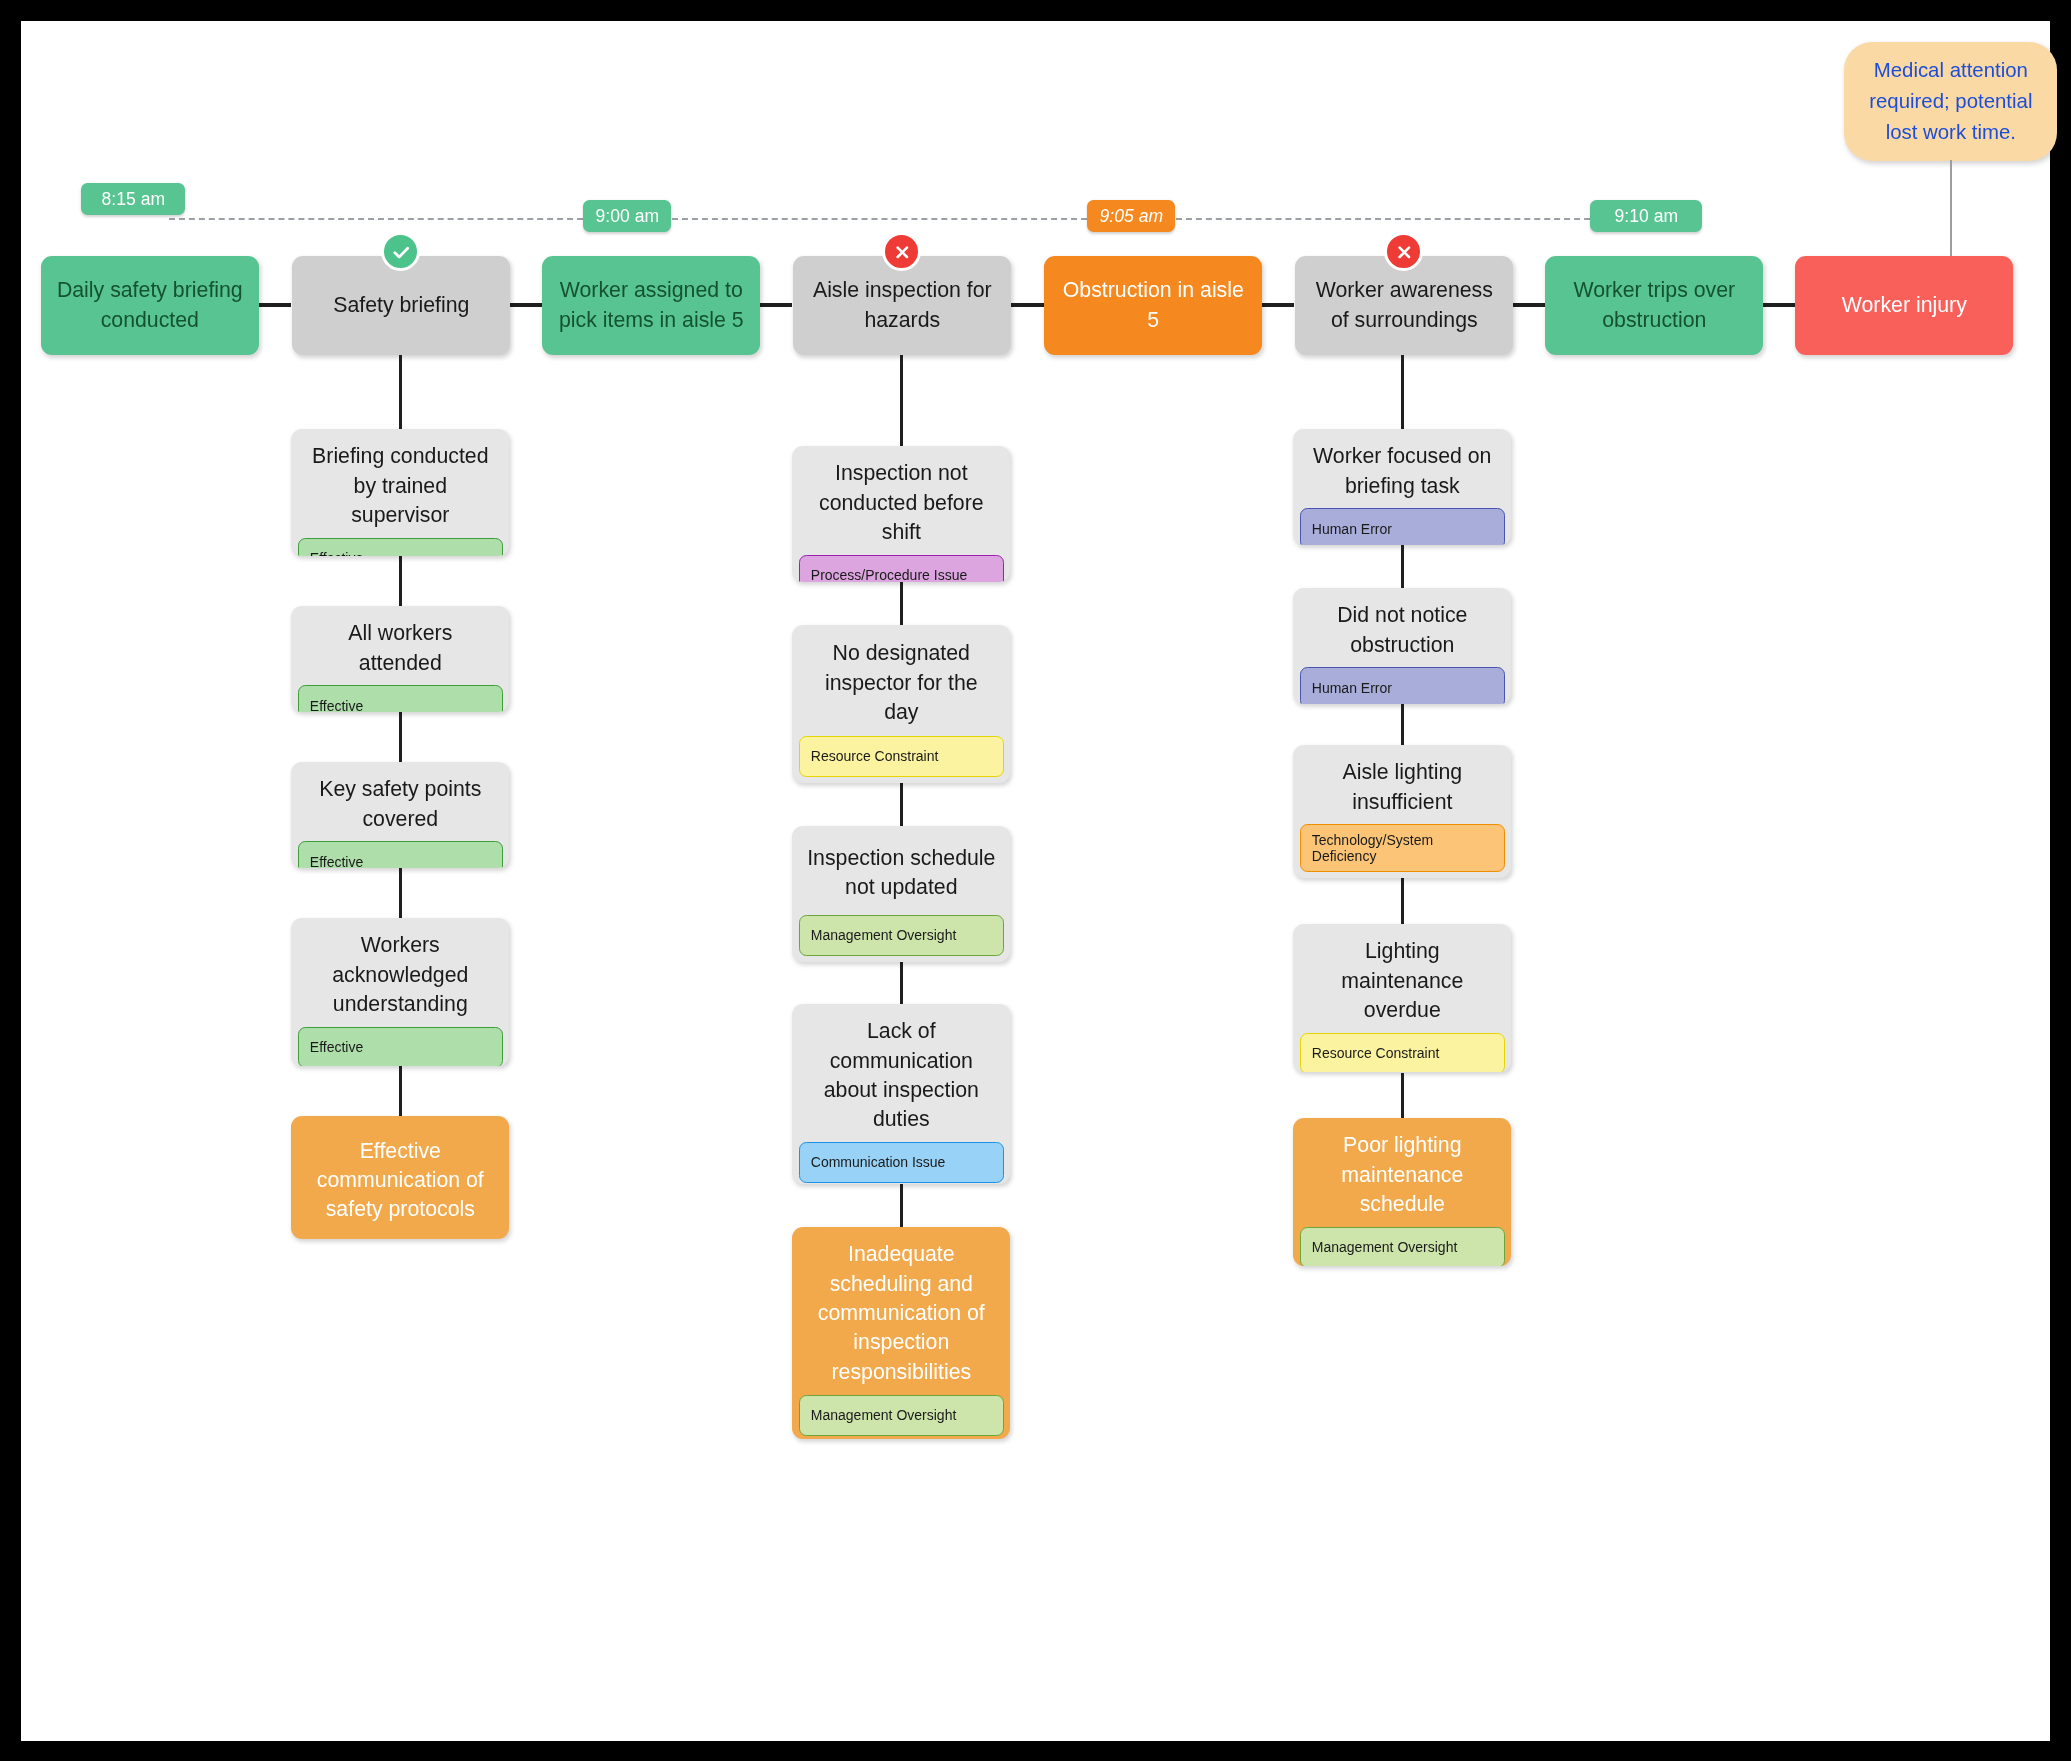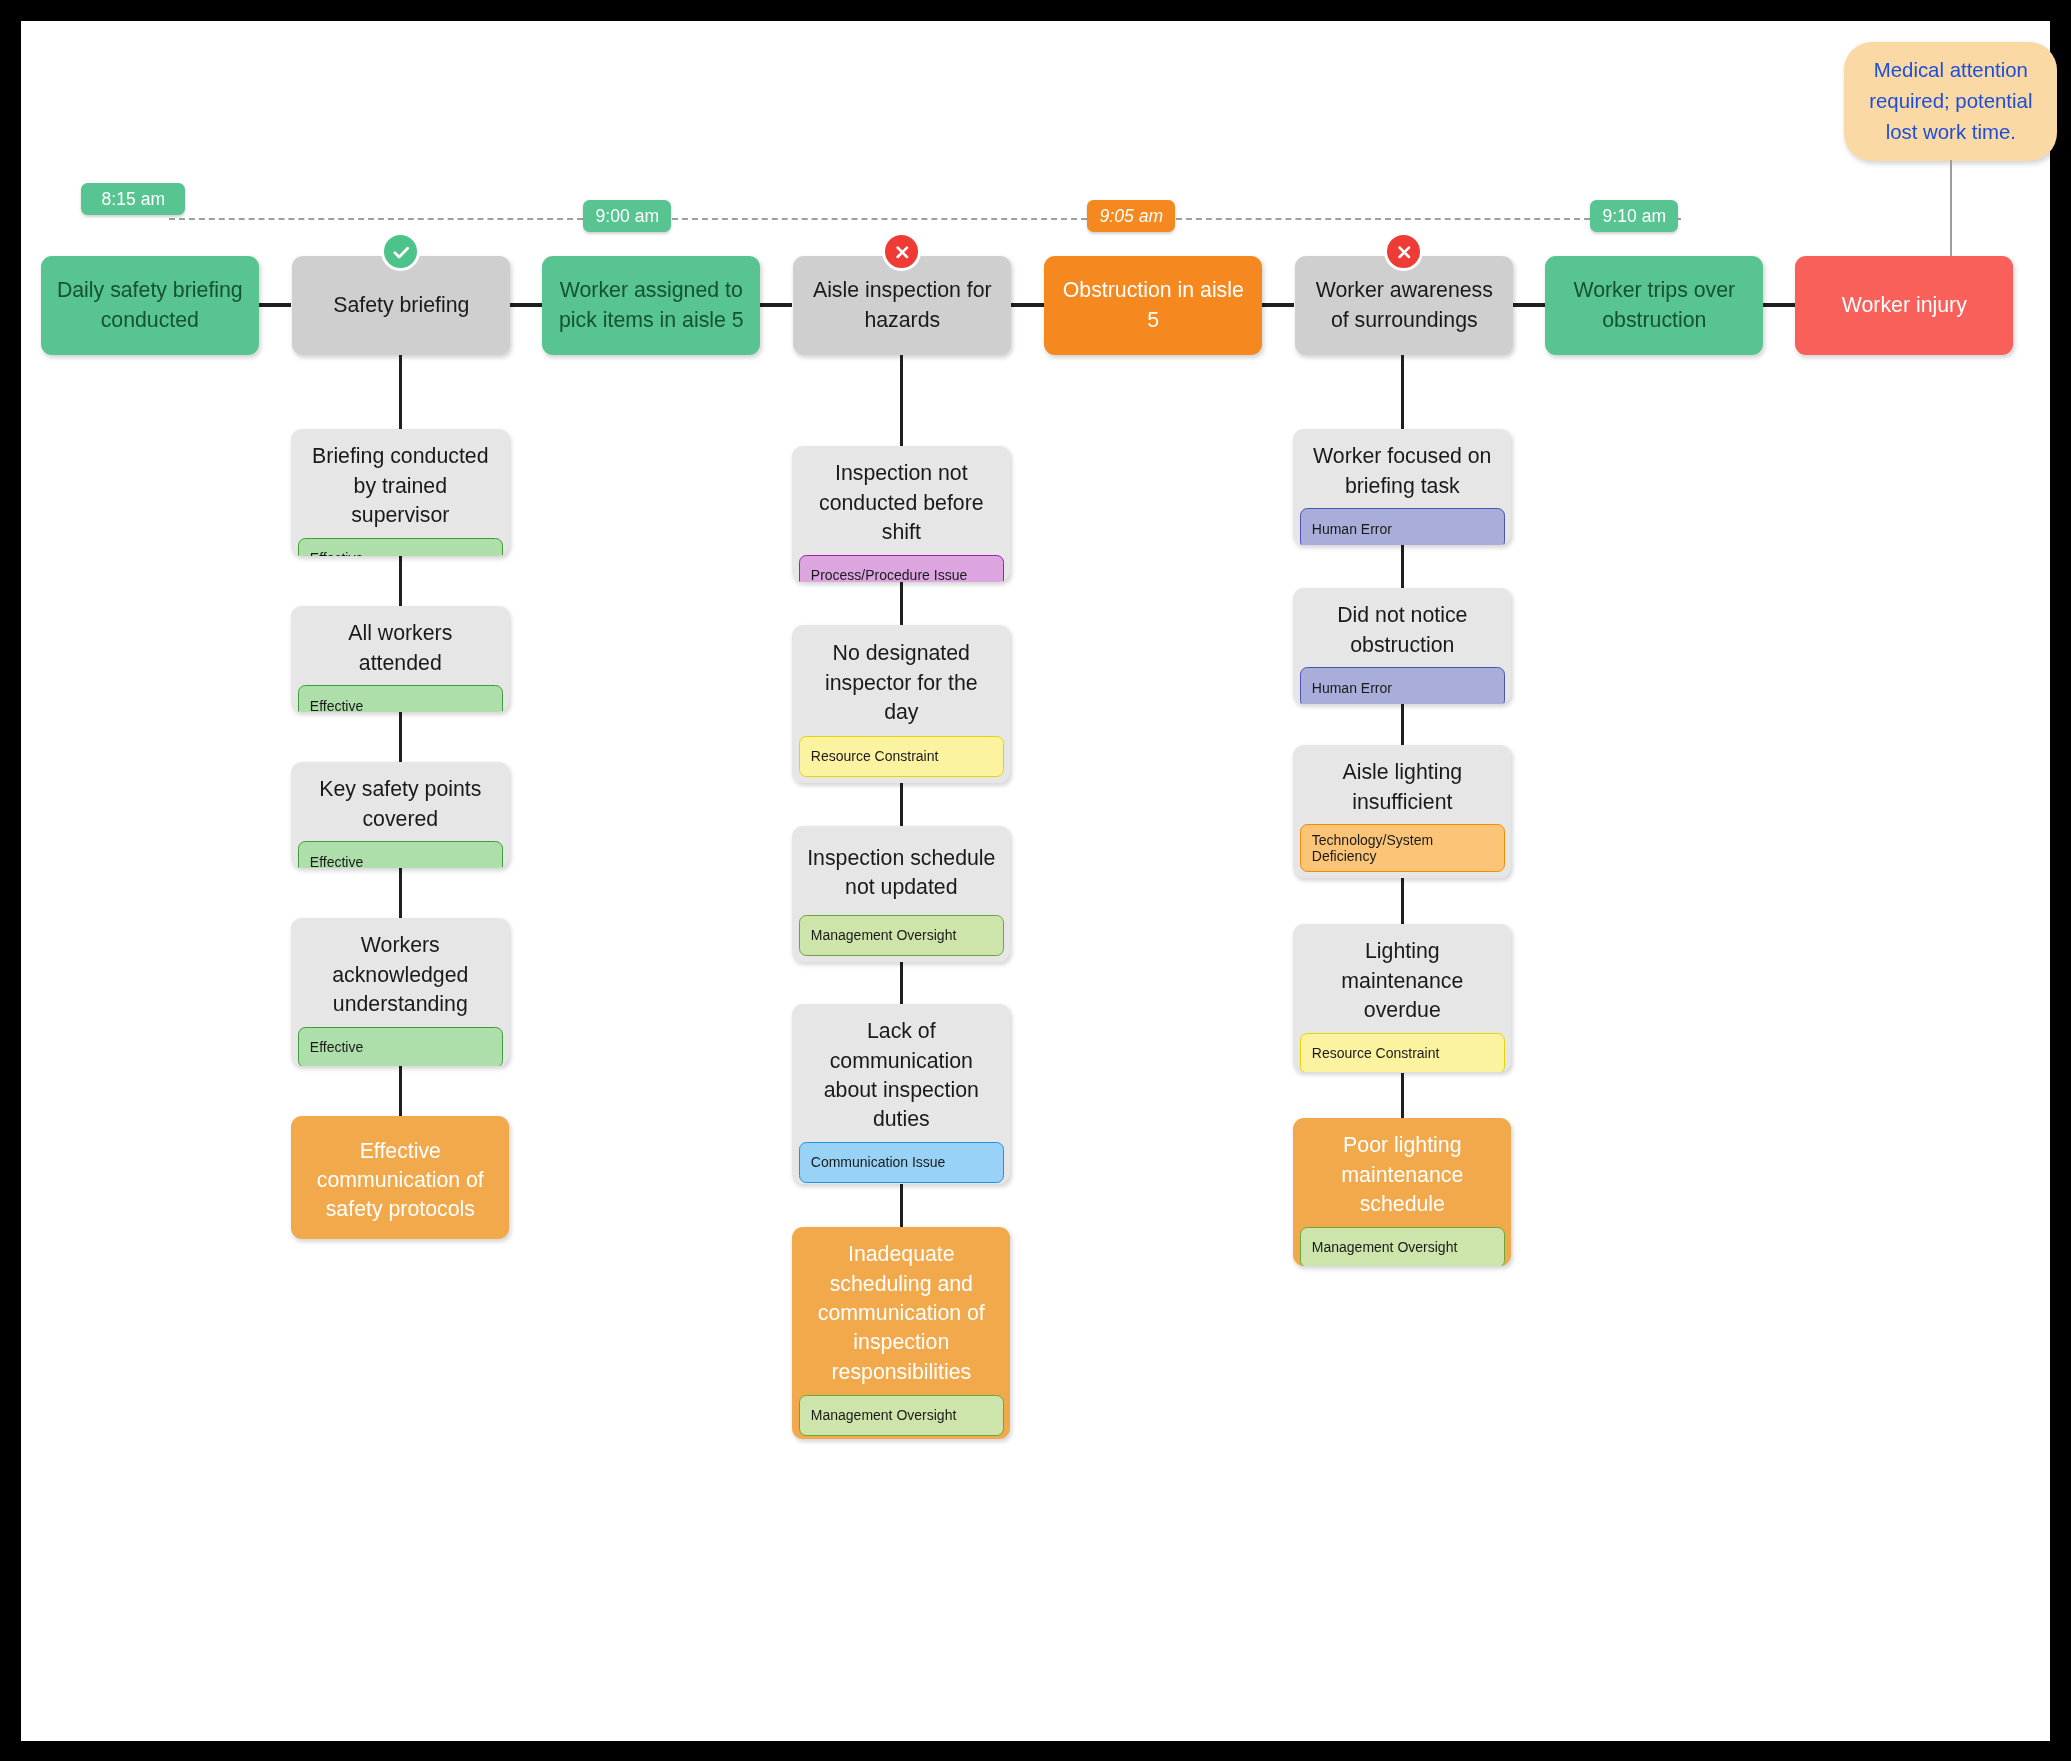--- a/index.html
+++ b/index.html
@@ -132,21 +132,21 @@
 <div id="canvas">
   <div id="stage">
       <div class="tl-line" style="left: 60px; top: 197px; width: 0px;"></div>
       <div class="tl-line" style="left: 148px; top: 197px; width: 414px;"></div>
       <div class="tl-line" style="left: 651px; top: 197px; width: 415px;"></div>
       <div class="tl-line" style="left: 1155px; top: 197px; width: 414px;"></div>
       <div class="tl-line" style="left: 1657px; top: 197px; width: 3.1px;"></div>
       <div class="tl-chip" style="left: 60px; top: 162px; width: 104px; background: rgb(87, 196, 146);">8:15 am</div>
       <div class="tl-chip" style="left: 562px; top: 179px; width: 88px; background: rgb(87, 196, 146);">9:00 am</div>
       <div class="tl-chip" style="left: 1066px; top: 179px; width: 88px; background: rgb(245, 137, 31); font-style: italic;">9:05 am</div>
-      <div class="tl-chip" style="left: 1569px; top: 179px; width: 88px; background: rgb(87, 196, 146);">9:10 am</div>
+      <div class="tl-chip" style="left: 1569px; top: 179px; width: 112px; background: rgb(87, 196, 146);">9:10 am</div>
       <div class="connector-h" style="left: 237px; top: 282px; width: 33px;"></div>
       <div class="connector-h" style="left: 489px; top: 282px; width: 32px;"></div>
       <div class="connector-h" style="left: 739px; top: 282px; width: 32px;"></div>
       <div class="connector-h" style="left: 990px; top: 282px; width: 33px;"></div>
       <div class="connector-h" style="left: 1241px; top: 282px; width: 32px;"></div>
       <div class="connector-h" style="left: 1492px; top: 282px; width: 32px;"></div>
       <div class="connector-h" style="left: 1742px; top: 282px; width: 32px;"></div>
       <div class="ev green" style="left: 19.5px; top: 235px; width: 218px; height: 99px;">
         <span>Daily safety briefing conducted</span>
       </div>

